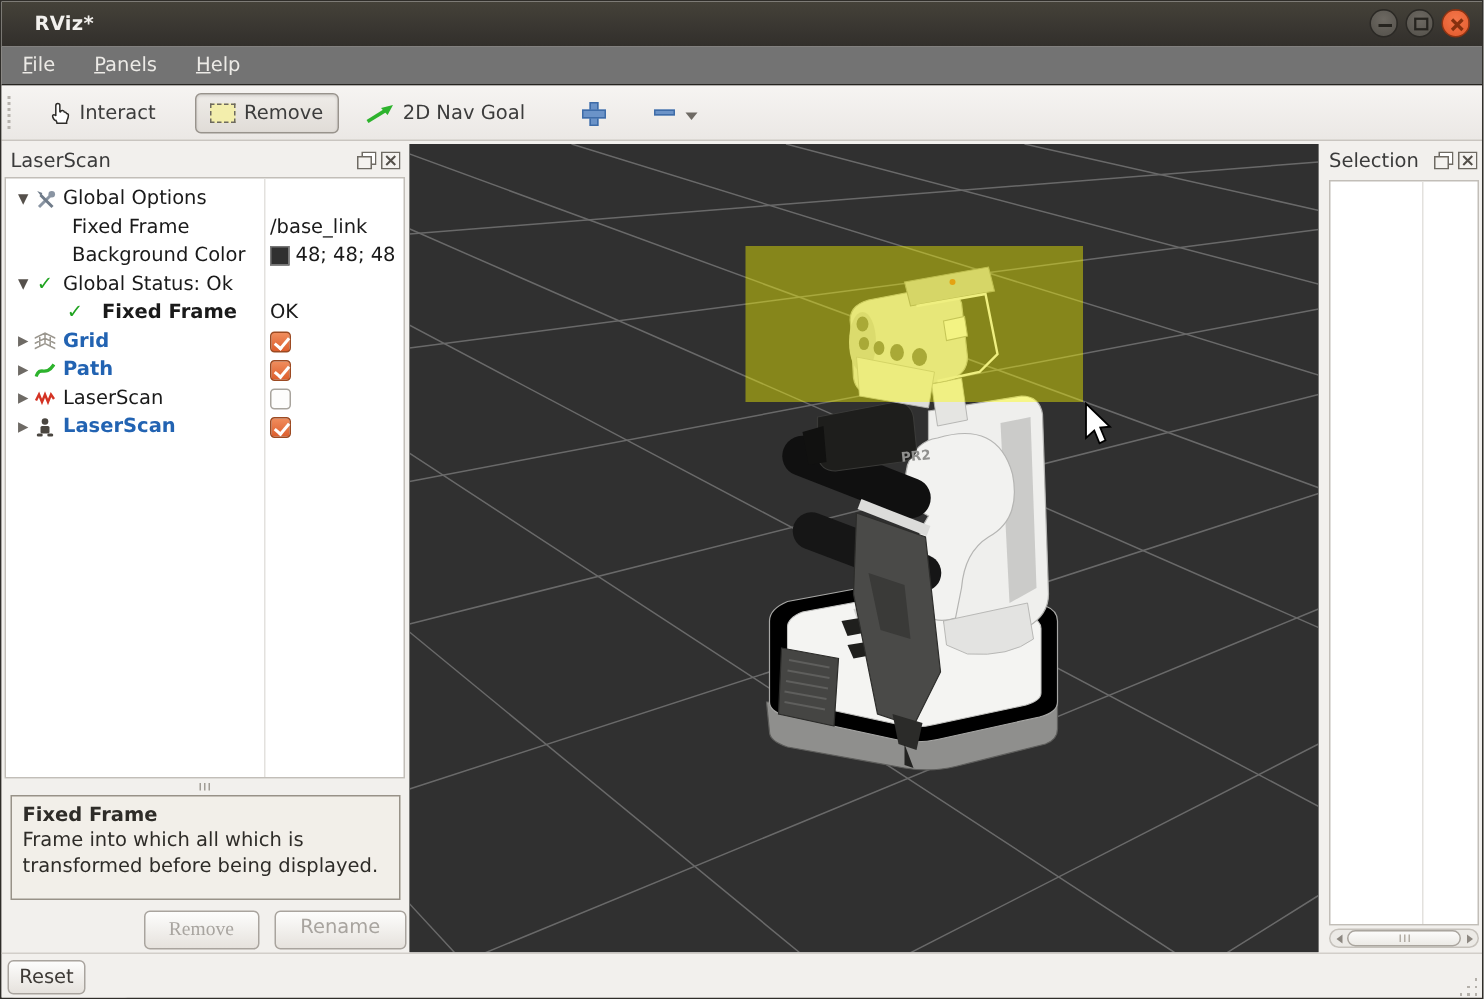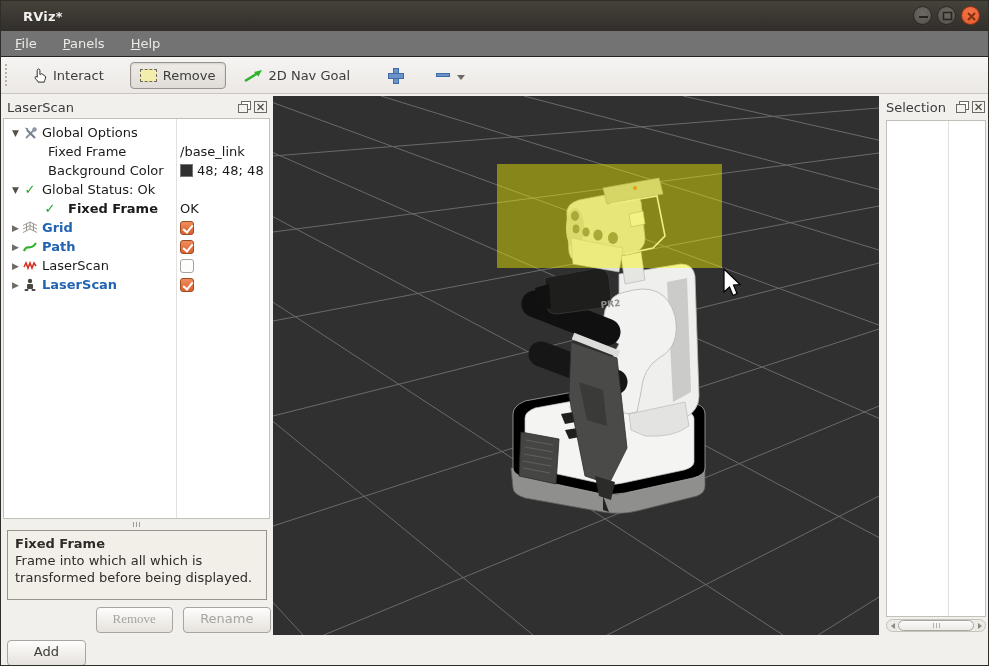--- a/index.html
+++ b/index.html
@@ -470,14 +470,18 @@
             <i></i>
           </div>
         <div class="hs-btn">
             <span class="tri-r"></span>
           </div>
       </div>
     </div>
 
   </div>
 
+  <div class="statusbar">
+    <div class="btn btn-reset">Reset</div>
+    <div class="grip"></div>
+  </div>
 
 </div>
 
 </body></html>

